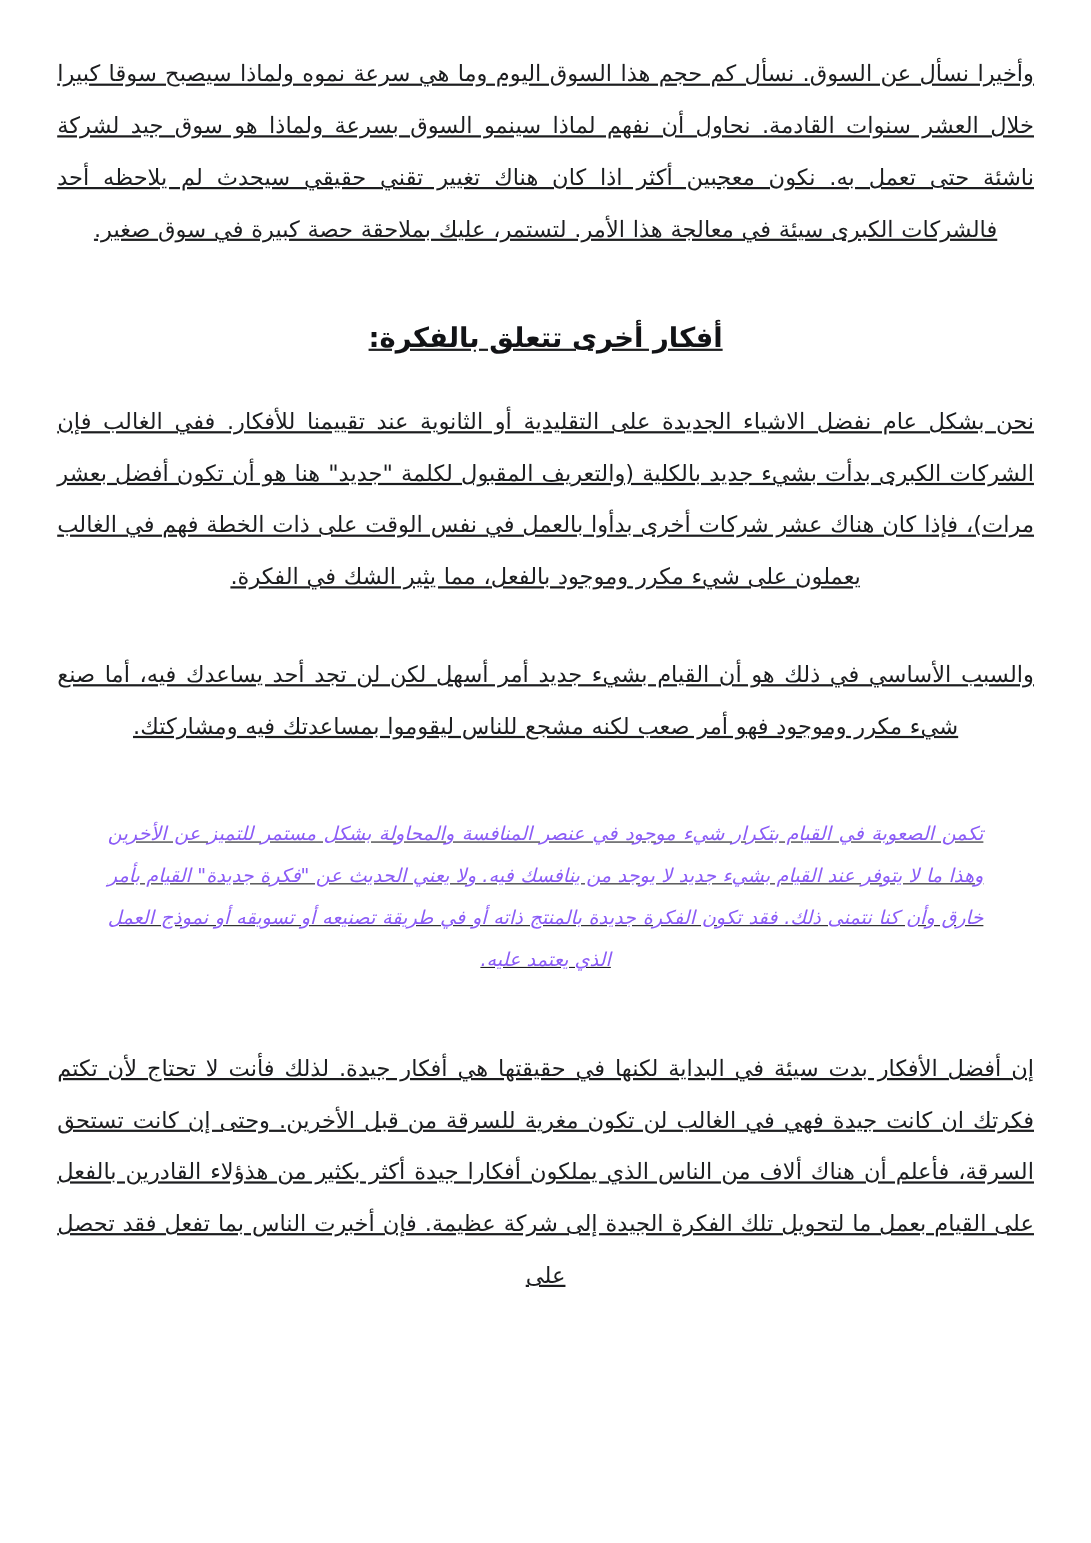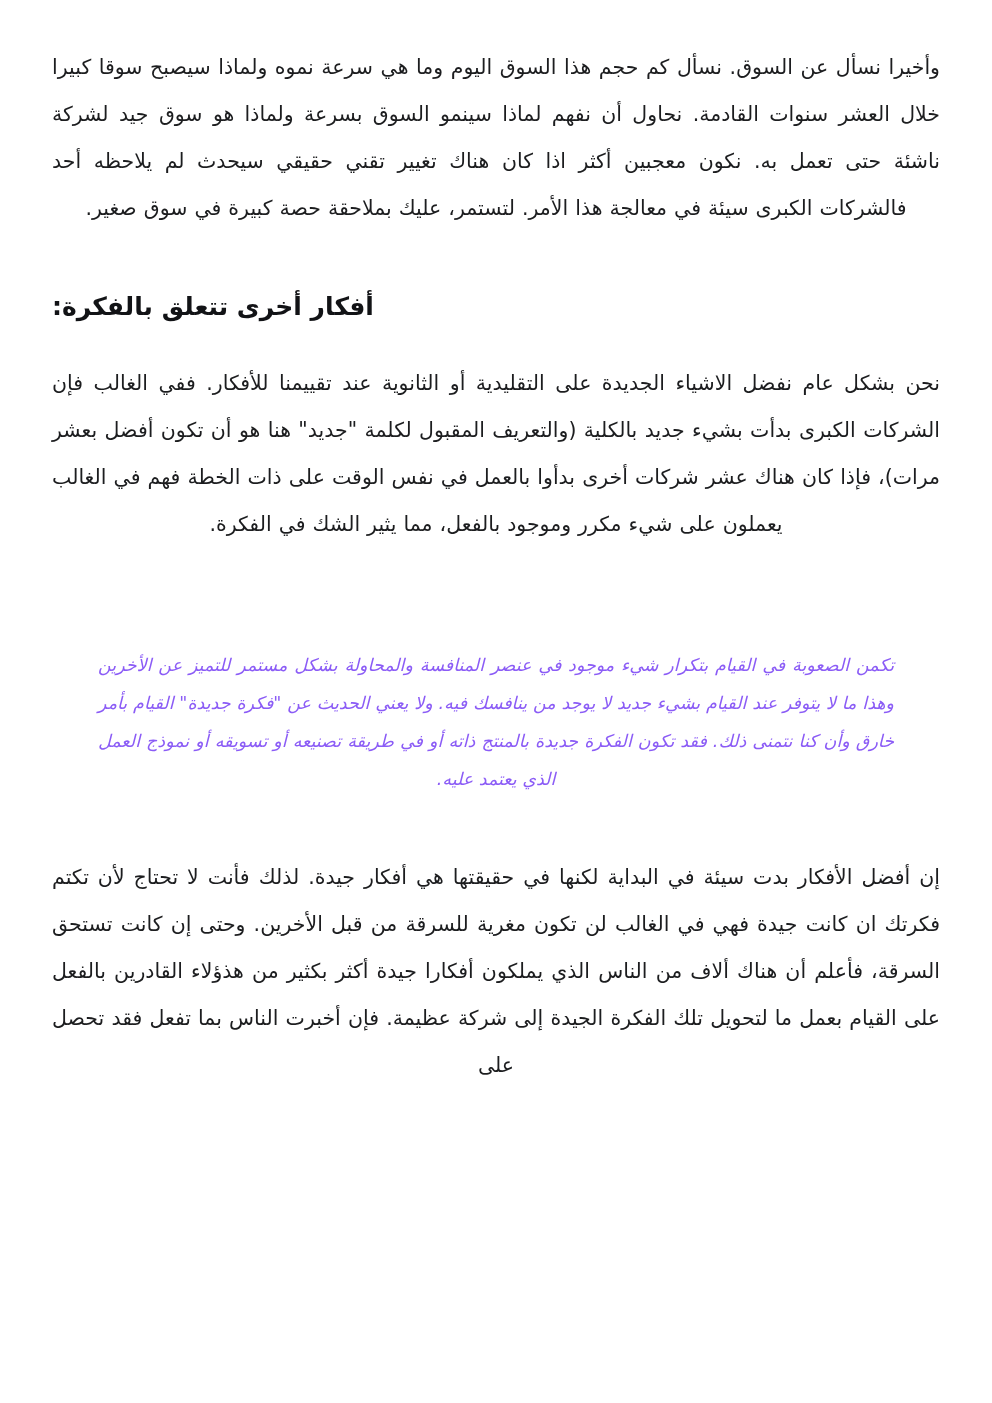--- a/index.html
+++ b/index.html
@@ -16,20 +16,21 @@
     overflow: hidden;
   }
 
   .page {
     box-sizing: border-box;
     width: 992px;
     height: 1403px;
     background: #ffffff;
     padding: 44px 52px 0 52px;
     direction: rtl;
+    text-decoration: underline;
   }
 
   .doc-body {
     width: 888px;
     margin: 0 auto;
   }
 
   p.para {
     margin: 0 0 0 0;
     text-align: justify;
@@ -43,21 +44,21 @@
   }
 
   
   .spacer-xl { height: 56px; }
   .spacer-lg { height: 42px; }
   .spacer-md { height: 34px; }
 
   h2.section-heading {
     margin: 0;
     direction: rtl;
-    text-align: left;
+    text-align: center;
     font-size: 25px;
     line-height: 38px;
     font-weight: 700;
     color: #121316;
     letter-spacing: 0;
   }
 
   blockquote.quote-block {
     margin: 0;
     padding: 0 46px 0 46px;
@@ -81,20 +82,21 @@
     <div class="spacer-xl"></div>
 
     <h2 class="section-heading">أفكار أخرى تتعلق بالفكرة:</h2>
 
     <div class="spacer-md"></div>
 
     <p class="para">نحن بشكل عام نفضل الاشياء الجديدة على التقليدية أو الثانوية عند تقييمنا للأفكار. ففي الغالب فإن الشركات الكبرى بدأت بشيء جديد بالكلية (والتعريف المقبول لكلمة "جديد" هنا هو أن تكون أفضل بعشر مرات)، فإذا كان هناك عشر شركات أخرى بدأوا بالعمل في نفس الوقت على ذات الخطة فهم في الغالب يعملون على شيء مكرر وموجود بالفعل، مما يثير الشك في الفكرة.</p>
 
     <div class="spacer-lg"></div>
 
+    <p class="para">والسبب الأساسي في ذلك هو أن القيام بشيء جديد أمر أسهل لكن لن تجد أحد يساعدك فيه، أما صنع شيء مكرر وموجود فهو أمر صعب لكنه مشجع للناس ليقوموا بمساعدتك فيه ومشاركتك.</p>
 
     <div class="spacer-xl"></div>
 
     <blockquote class="quote-block">تكمن الصعوبة في القيام بتكرار شيء موجود في عنصر المنافسة والمحاولة بشكل مستمر للتميز عن الأخرين وهذا ما لا يتوفر عند القيام بشيء جديد لا يوجد من ينافسك فيه. ولا يعني الحديث عن "فكرة جديدة" القيام بأمر خارق وأن كنا نتمنى ذلك. فقد تكون الفكرة جديدة بالمنتج ذاته أو في طريقة تصنيعه أو تسويقه أو نموذج العمل الذي يعتمد عليه.</blockquote>
 
     <div class="spacer-xl"></div>
 
     <p class="para">إن أفضل الأفكار بدت سيئة في البداية لكنها في حقيقتها هي أفكار جيدة. لذلك فأنت لا تحتاج لأن تكتم فكرتك ان كانت جيدة فهي في الغالب لن تكون مغرية للسرقة من قبل الأخرين. وحتى إن كانت تستحق السرقة، فأعلم أن هناك ألاف من الناس الذي يملكون أفكارا جيدة أكثر بكثير من هذؤلاء القادرين بالفعل على القيام بعمل ما لتحويل تلك الفكرة الجيدة إلى شركة عظيمة. فإن أخبرت الناس بما تفعل فقد تحصل على</p>
 
   </div>

